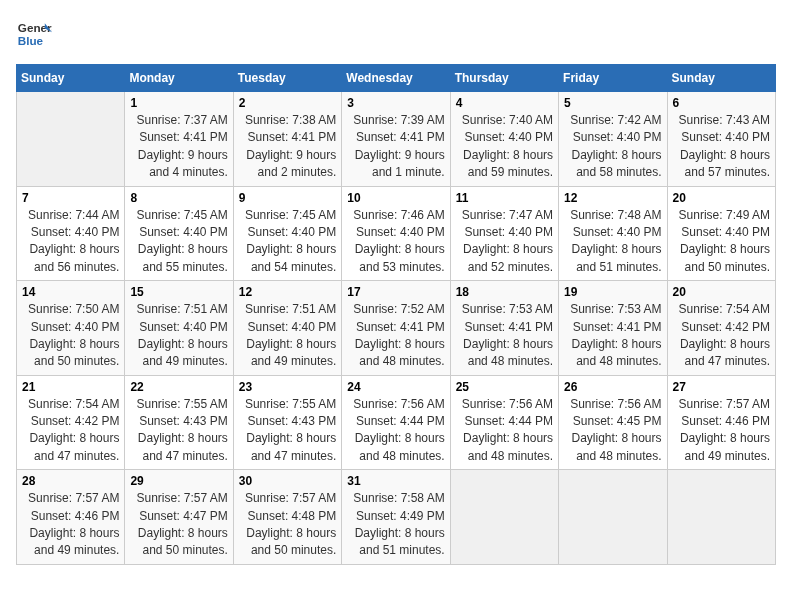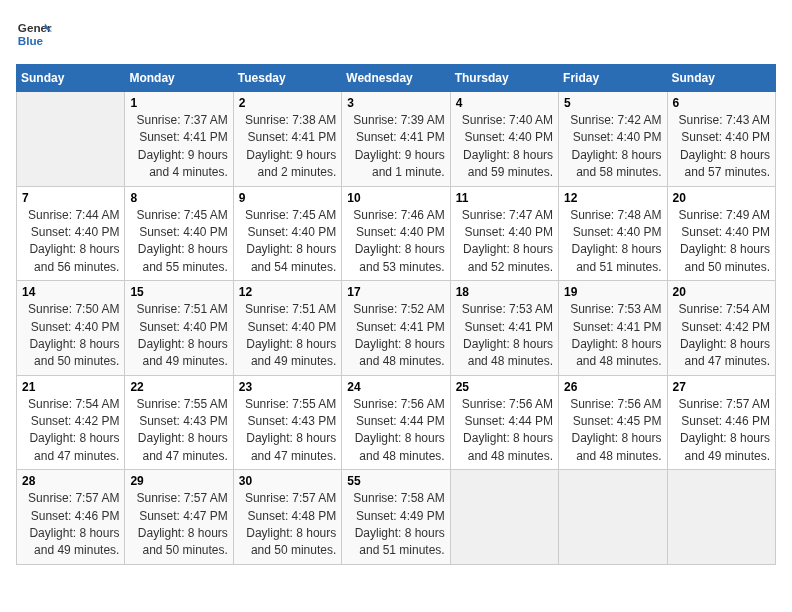--- a/index.html
+++ b/index.html
@@ -325,21 +325,21 @@
 and 50 minutes.</div>
         </td>
         <td>
           <span class="day-number">30</span>
           <div class="day-info" style="white-space: pre-line;">Sunrise: 7:57 AM
 Sunset: 4:48 PM
 Daylight: 8 hours
 and 50 minutes.</div>
         </td>
         <td>
-          <span class="day-number">55</span>
+          <span class="day-number">31</span>
           <div class="day-info" style="white-space: pre-line;">Sunrise: 7:58 AM
 Sunset: 4:49 PM
 Daylight: 8 hours
 and 51 minutes.</div>
         </td>
         <td class="empty-cell"></td>
         <td class="empty-cell"></td>
         <td class="empty-cell"></td>
       </tr>
     </tbody>

